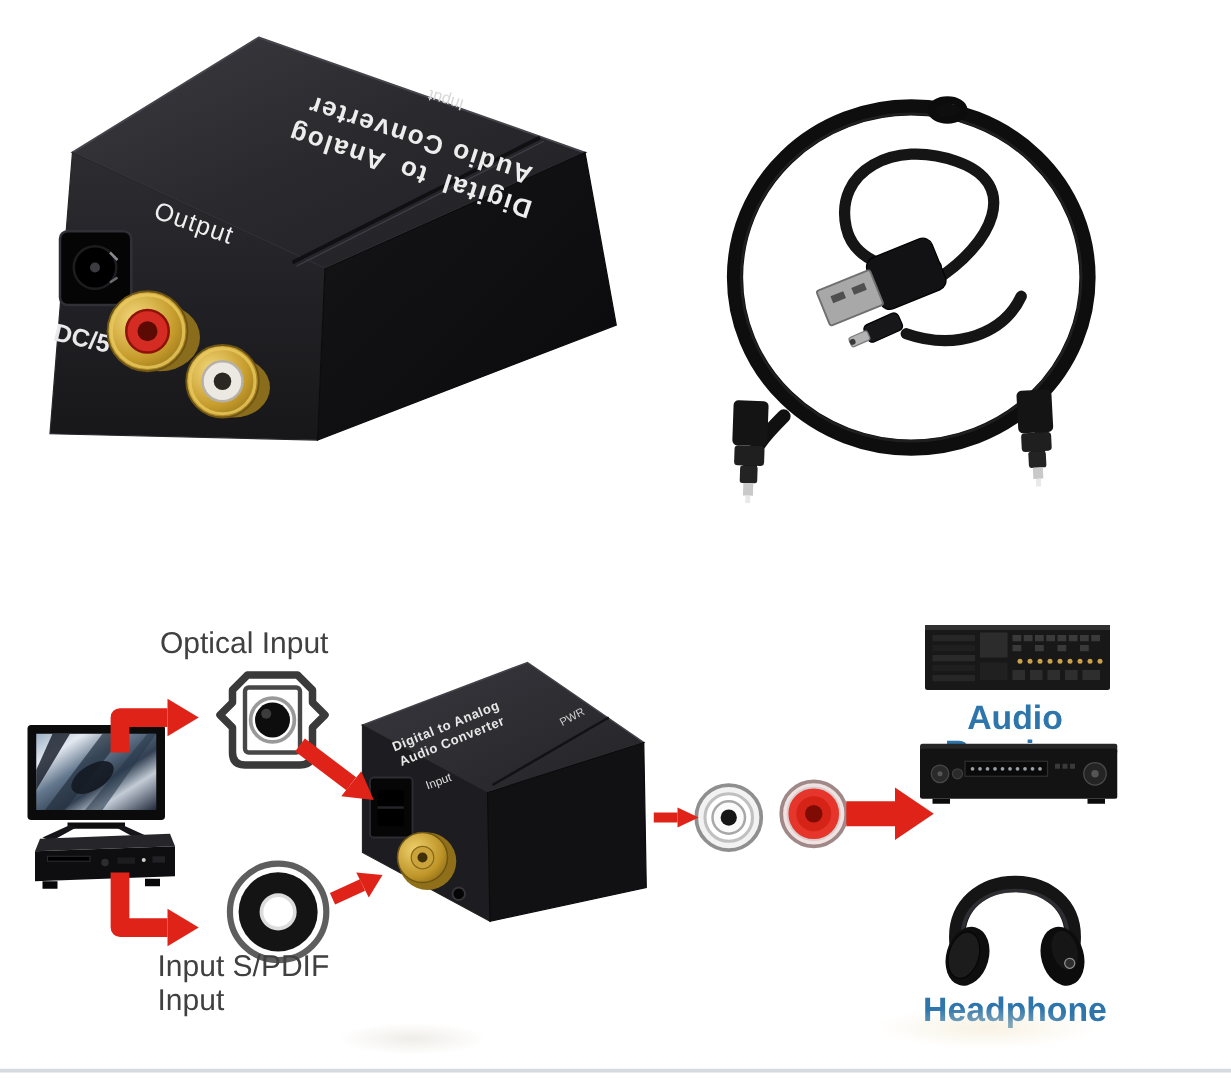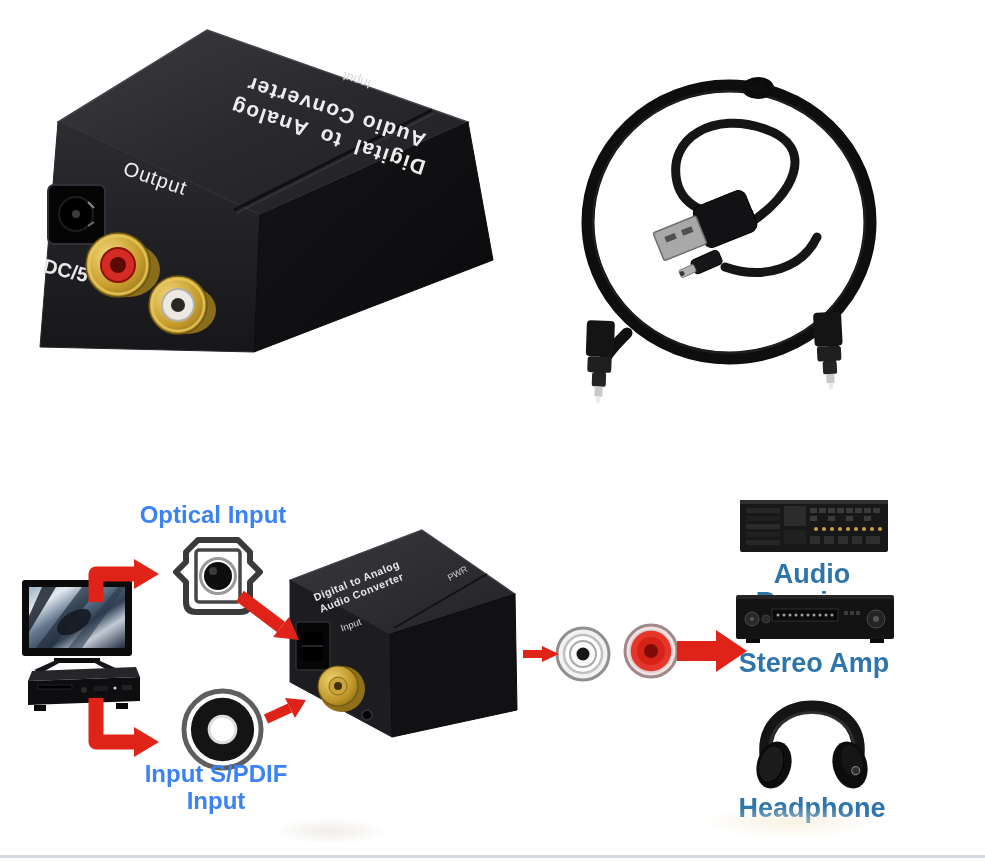--- a/index.html
+++ b/index.html
@@ -1,19 +1,19 @@
 <!DOCTYPE html>
 <html><head>
 <meta charset="utf-8">
 <style>
   html,body{margin:0;padding:0;background:#ffffff;}
   .canvas{position:relative;width:985px;height:862px;background:#ffffff;overflow:hidden;
           font-family:"Liberation Sans",sans-serif;}
   .abs{position:absolute;}
-  .lbl-dark{color:#3b82f6;font-weight:700;font-size:24px;text-align:center;line-height:27px;}
+  .lbl-dark{color:#404040;font-weight:400;font-size:24px;text-align:left;line-height:27px;}
   .lbl-blue{color:#2e75ab;font-weight:700;font-size:27px;text-align:center;line-height:28px;}
   svg text{font-family:"Liberation Sans",sans-serif;}
   .bottom-line{position:absolute;left:0;top:855px;width:985px;height:3px;background:#d4dae0;}
   .smudge1{position:absolute;left:700px;top:805px;width:180px;height:34px;
            background:radial-gradient(ellipse at center,rgba(242,231,204,.55),rgba(255,255,255,0) 70%);}
   .smudge2{position:absolute;left:270px;top:818px;width:120px;height:26px;
            background:radial-gradient(ellipse at center,rgba(210,204,192,.35),rgba(255,255,255,0) 70%);}
 </style>
 </head>
 <body>
@@ -314,21 +314,20 @@
       <circle cx="16" cy="26" r="2" fill="#555"></circle>
       <circle cx="30" cy="26" r="4" fill="#2a2a2a" stroke="#3e3e3e"></circle>
       <rect x="108" y="18" width="4" height="4" fill="#3a3a3a"></rect>
       <rect x="114" y="18" width="4" height="4" fill="#3a3a3a"></rect>
       <rect x="120" y="18" width="4" height="4" fill="#3a3a3a"></rect>
       <circle cx="140" cy="26" r="9" fill="#242424" stroke="#4a4a4a"></circle>
       <circle cx="140" cy="26" r="3" fill="#555"></circle>
       <rect x="10" y="46" width="14" height="4" fill="#0b0b0b"></rect>
       <rect x="134" y="46" width="14" height="4" fill="#0b0b0b"></rect>
     </svg>
-    <div class="abs lbl-blue" style="left:724px;top:189px;width:180px;">Stereo Amp</div>
 
     <svg class="abs" style="left:750px;top:215px;" width="124" height="118" viewBox="0 0 124 118">
       <path d="M16,80 C10,16 114,16 108,80" stroke="#151515" stroke-width="13" fill="none" stroke-linecap="round"></path>
       <path d="M20,78 C16,24 108,24 104,78" stroke="#34343a" stroke-width="3" fill="none" opacity="0.8"></path>
       <g transform="rotate(16 24 90)">
         <ellipse cx="24" cy="90" rx="17" ry="24" fill="#0e0e0e"></ellipse>
         <ellipse cx="21" cy="90" rx="12" ry="19" fill="#1c1c1c" stroke="#060606"></ellipse>
       </g>
       <g transform="rotate(-16 100 90)">
         <ellipse cx="100" cy="90" rx="17" ry="24" fill="#0c0c0c"></ellipse>

